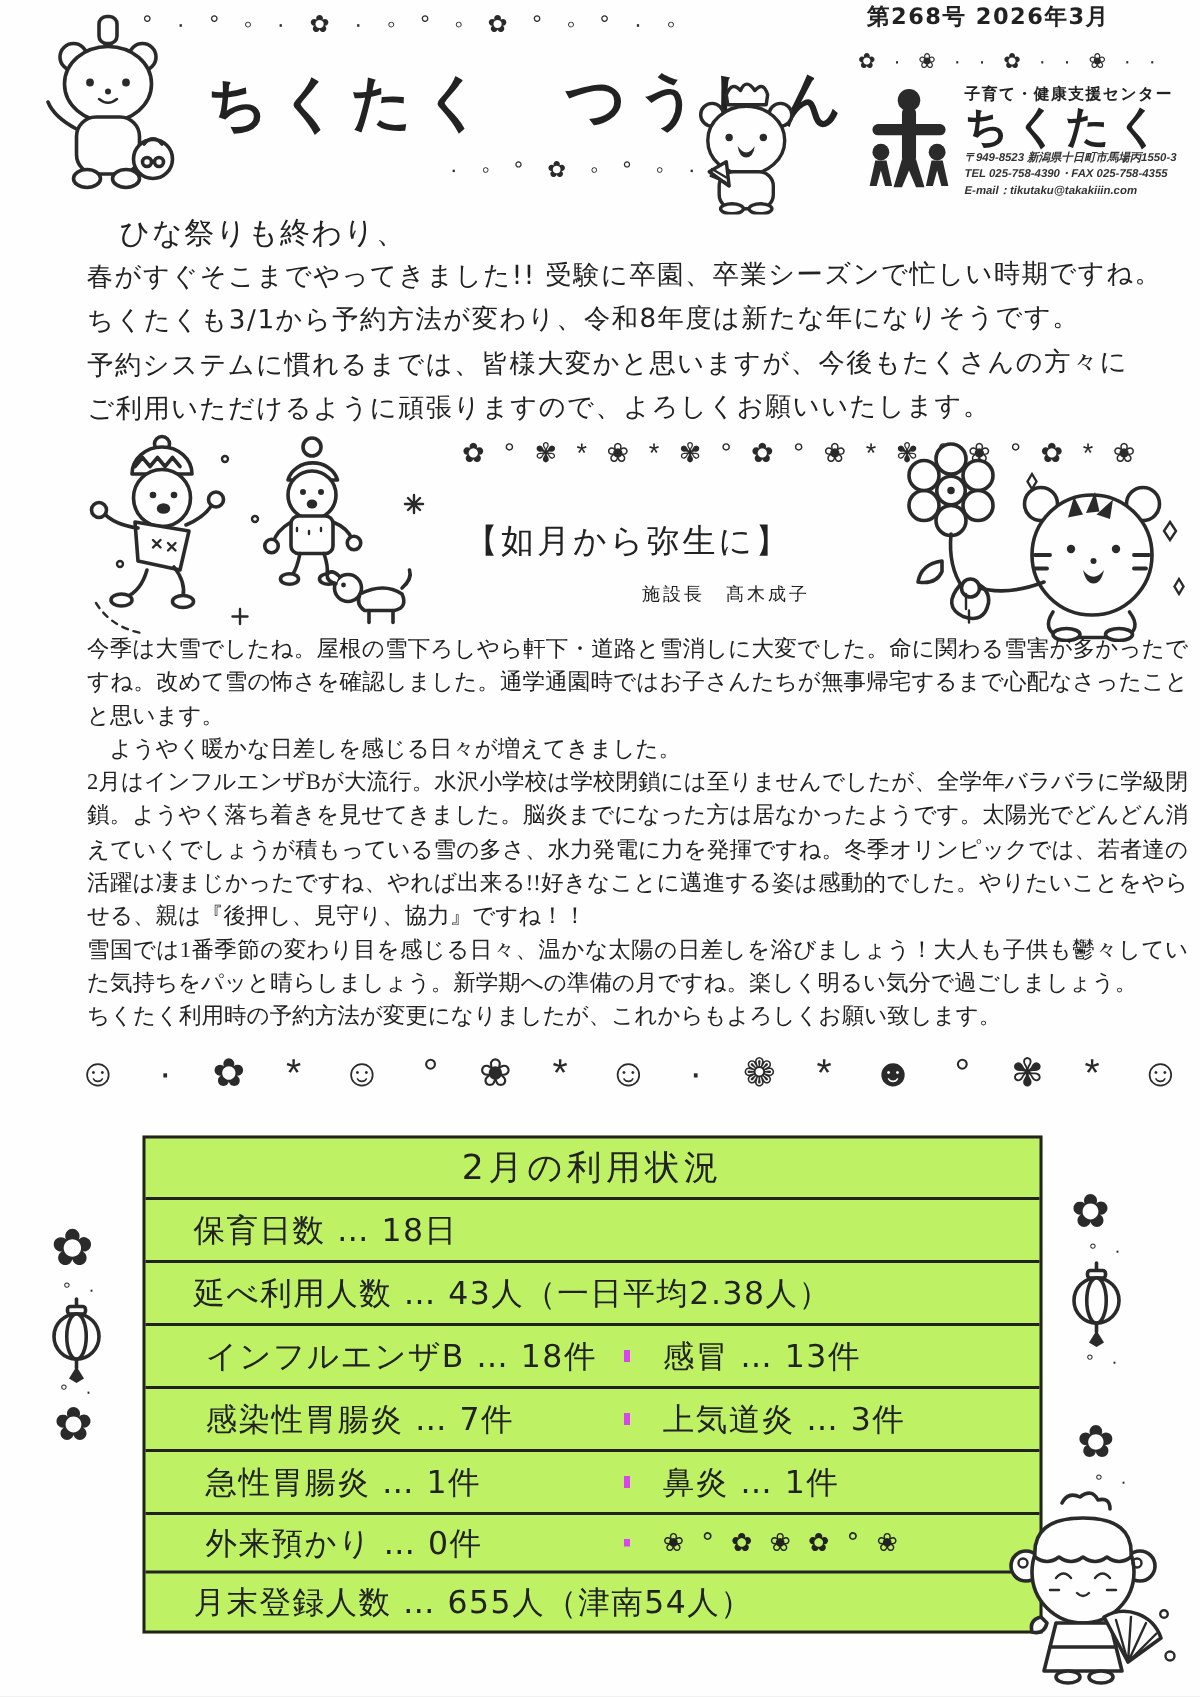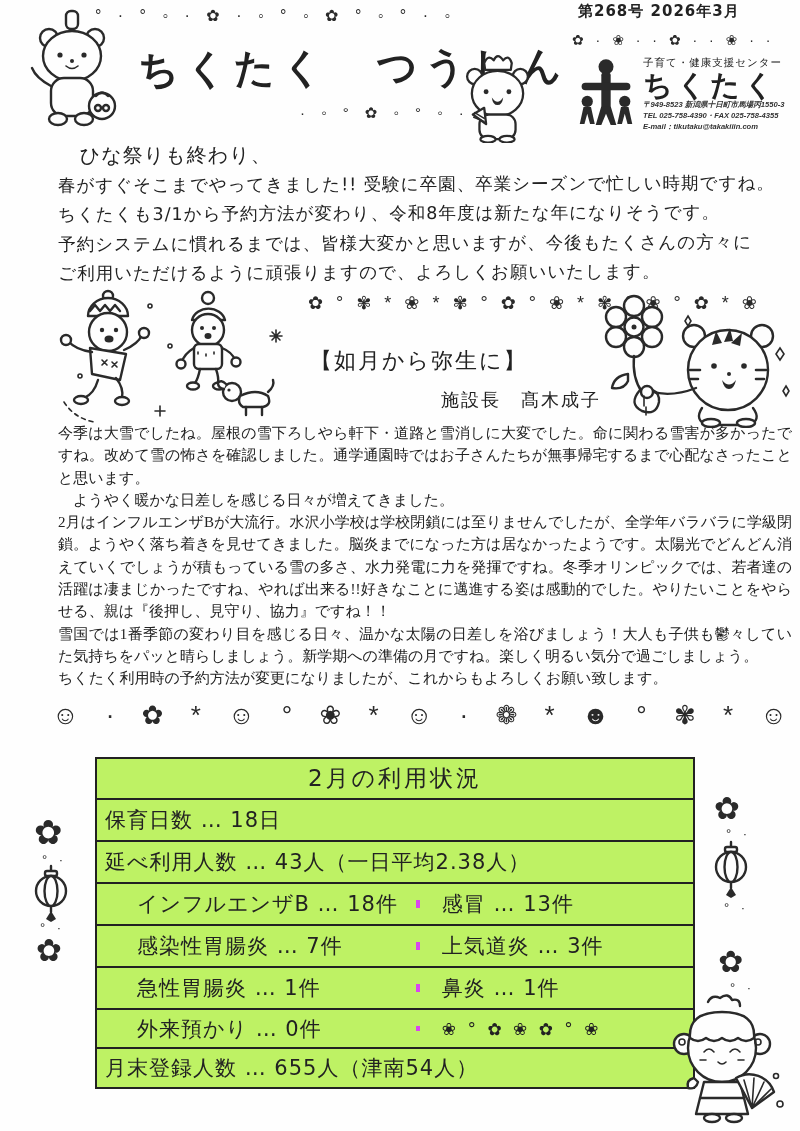--- a/index.html
+++ b/index.html
@@ -10,35 +10,35 @@
     font-family:"Liberation Sans","DejaVu Sans",sans-serif;
   }
   .abs { position:absolute; }
   .hand { font-family:"DejaVu Sans","Liberation Sans",sans-serif; letter-spacing:1px; }
   .serif { font-family:"Liberation Serif","DejaVu Serif",serif; }
   .deco { color:#2a2a2a; white-space:nowrap; }
   .page-title { font-size:40px; font-weight:bold; letter-spacing:7px; transform:rotate(-0.5deg); }
   .issue-no { font-size:15px; font-weight:bold; letter-spacing:1px; }
   .logo-block { display:flex; gap:7px; align-items:flex-start; width:222px; }
   .logo-text { display:flex; flex-direction:column; }
-  .org-cat { font-size:10.5px; font-weight:normal; letter-spacing:1px; }
+  .org-cat { font-size:10.5px; font-weight:bold; letter-spacing:1px; }
   .org-name { font-size:29px; font-weight:900; letter-spacing:4px; line-height:1.05; }
   .org-small { font-size:7.6px; line-height:1.4; letter-spacing:0; color:#333; font-weight:bold;font-style:italic; }
   .greeting { width:742px; line-height:29.5px; transform:rotate(-0.2deg); }
   .greeting p { font-size:17.5px; }
   .greeting p:first-child { font-size:20px; padding-left:22px; }
   .feature-heading { font-size:22px; letter-spacing:2px; }
-  .byline { font-size:18px; letter-spacing:2px;margin-left:13px; }
+  .byline { font-size:12px; letter-spacing:2px; }
   .body-text { width:734px; font-size:15px; line-height:22.3px; text-align:justify; }
   .body-text p { margin:0; }
   .usage-table { width:600px; border:2.5px solid #222; background:#bef264; }
   .t-row { display:flex; align-items:center; border-top:2px solid #222; font-size:21px; }
   .t-row:first-child { border-top:none; }
   .t-title { justify-content:center; height:39px; font-size:23px; letter-spacing:3px; }
-  .t-full { height:42px; padding-left:8px; }
+  .t-full { height:42px; padding-left:32px; }
   .t-split { height:42px; padding:16px; }
   .t-split .cell-l { width:53.7%; padding-left:24px; align-self:stretch; display:flex; align-items:center; }
   .t-split .cell-r { flex:1; border-left:4px solid #d946ef; padding-left:22px; align-self:stretch; display:flex; align-items:center; }
   .side-flower { font-size:34px; color:#2a2a2a; }
   .side-dots { font-size:13px; letter-spacing:4px; color:#2a2a2a; }
   svg { display:block; }
   .ink { stroke:#2a2a2a; stroke-width:2.4; fill:#fefefe; stroke-linecap:round; stroke-linejoin:round; }
   .ink-thin { stroke:#2a2a2a; stroke-width:1.6; fill:none; stroke-linecap:round; }
   .ink-fill { fill:#2a2a2a; stroke:none; }
 </style>

